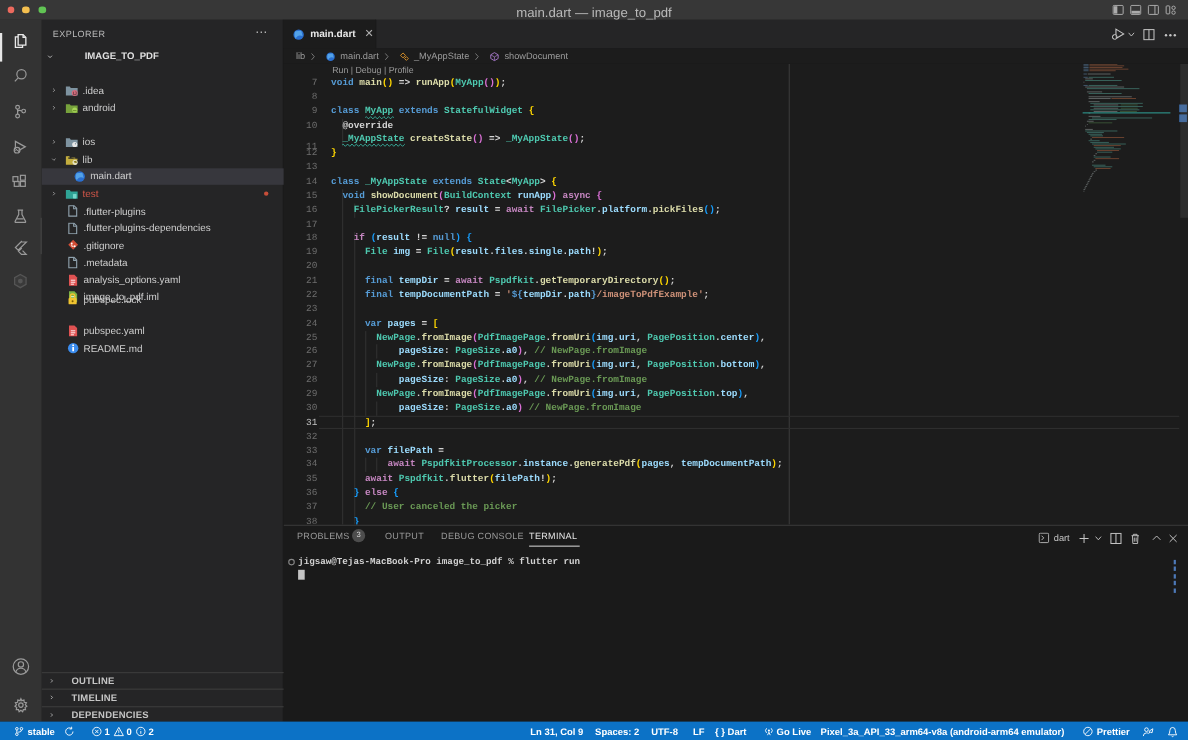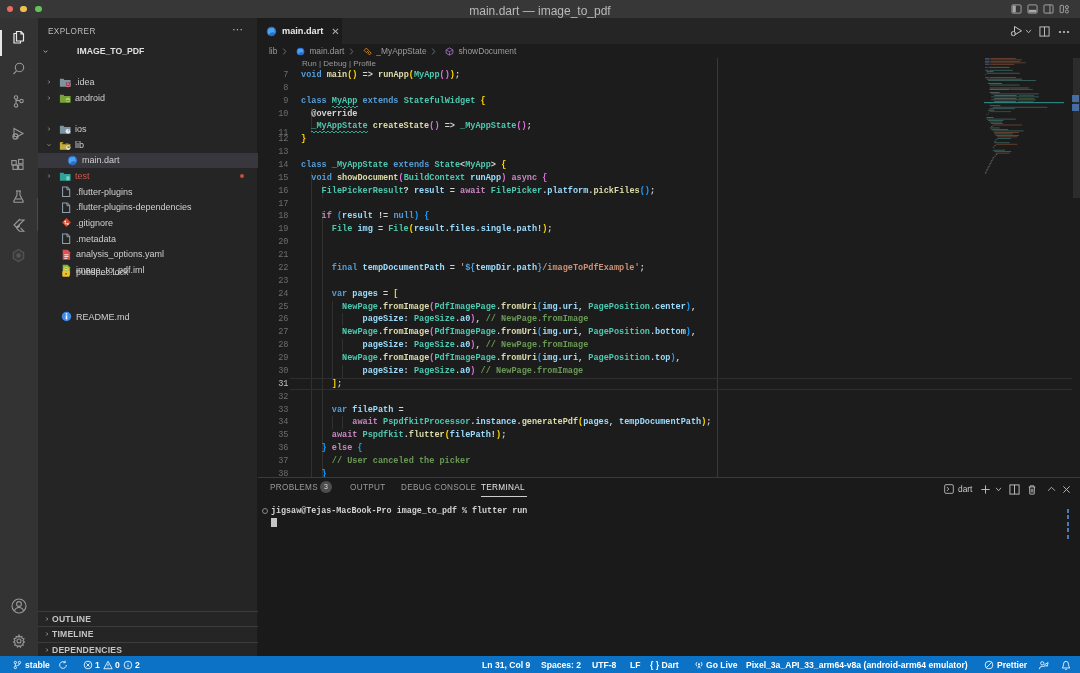--- a/index.html
+++ b/index.html
@@ -18,21 +18,21 @@
 #rootrow svg { position:absolute; left:4px; top:5px; }
 #rootrow span { position:absolute; left:15px; top:3px; font-size:8.7px; font-weight:bold; color:#e0e0e0;padding-left:24px; }
 .trow { position:absolute; left:0; width:220px; height:15.6px; display:flex; align-items:center; }
 .trow.sel { background:#37373d; }
 .tch { margin-left:7.5px; width:13px; display:flex; }
 .tico { width:15.5px; display:flex; align-items:center; }
 .tlab { font-size:9px; color:#cfcfcf; margin-left:1px; white-space:nowrap; }
 .tdot { position:absolute; right:14px; width:4.5px; height:4.5px; border-radius:50%; background:#c74e39; }
 .bsec { position:absolute; left:0; width:220px; height:15.6px; border-top:1px solid #3c3c3c; display:flex; align-items:center; }
 .bsec svg { margin-left:6px; }
-.bsec span { font-size:8.6px; font-weight:bold; color:#c5c5c5; margin-left:2px; letter-spacing:0.2px; }
+.bsec span { font-size:8.6px; font-weight:bold; color:#c5c5c5; margin-left:15px; letter-spacing:0.2px; }
 #tabsbar { position:absolute; left:258px; top:18px; width:822px; height:26px; background:#252526; }
 #tab1 { position:absolute; left:0; top:0; width:84px; height:26px; background:#1c1c1c; border-right:1px solid #1b1b1b; display:flex; align-items:center; }
 #tab1 svg { margin-left:8px; }
 #tab1 .tname { font-size:9.2px; color:#e8e8e8; margin-left:5px; font-weight:bold; }
 #tab1 .tx { margin-left:8px; color:#b0b0b0; font-size:10px; }
 .edact { position:absolute; top:7px; }
 #crumbs { position:absolute; left:258px; top:44px; width:822px; height:14px; background:#1c1c1c; display:flex; align-items:center; }
 #crumbs .ct { font-size:8.4px; color:#9d9d9d; white-space:pre; }
 #crumbs .ci { display:flex; margin:0 4.5px; }
 #editor { position:absolute; left:258px; top:58px; width:822px; height:419px; background:#1c1c1c; overflow:hidden; }
@@ -321,20 +321,29 @@
 <div class="trow" style="top:246px">
       <span class="tico" style="margin-left:23px;width:14px">
         <svg width="10" height="11.5" viewBox="0 0 12 14">
           <rect x="1.5" y="6" width="9" height="7" rx="1" fill="#f0c330"></rect>
           <path d="M3.5 6 V4 a2.5 2.5 0 0 1 5 0 V6" stroke="#f0c330" stroke-width="1.6" fill="none"></path>
           <circle cx="6" cy="9.5" r="1.1" fill="#7a5c00"></circle>
         </svg>
       </span>
       <span class="tlab">pubspec.lock</span>
     </div>
+<div class="trow" style="top:275.4px">
+      <span class="tico" style="margin-left:23px;width:14px">
+        <svg width="10" height="11.5" viewBox="0 0 12 14">
+          <path d="M2 1 L8 1 L11 4 L11 13 L2 13 Z" fill="#e05252"></path>
+          <path d="M4 7 L9 7 M4 9.2 L9 9.2 M4 11.4 L7.5 11.4" stroke="#fff" stroke-width="1"></path>
+        </svg>
+      </span>
+      <span class="tlab">pubspec.yaml</span>
+    </div>
 <div class="trow" style="top:291.0px">
       <span class="tico" style="margin-left:23px;width:14px">
         <svg width="11" height="11" viewBox="0 0 14 14">
           <circle cx="7" cy="7" r="6" fill="#3b8ced"></circle>
           <rect x="6" y="5.6" width="2" height="5" fill="#fff"></rect>
           <rect x="6" y="2.8" width="2" height="1.8" fill="#fff"></rect>
         </svg>
       </span>
       <span class="tlab">README.md</span>
     </div>
@@ -462,20 +471,21 @@
 <div class="cl" style="top:113.86px"><span class="w">  </span><span class="k">void</span><span class="w"> </span><span class="f">showDocument</span><span class="g2">(</span><span class="t">BuildContext</span><span class="w"> </span><span class="v">runApp</span><span class="g2">)</span><span class="w"> </span><span class="c">async</span><span class="w"> </span><span class="g2">{</span></div>
 <div class="ln" style="top:126.73px">16</div>
 <div class="cl" style="top:126.73px"><span class="w">    </span><span class="t">FilePickerResult</span><span class="w">?</span><span class="w"> </span><span class="v">result</span><span class="w"> = </span><span class="c">await</span><span class="w"> </span><span class="t">FilePicker</span><span class="w">.</span><span class="v">platform</span><span class="w">.</span><span class="f">pickFiles</span><span class="g3">()</span><span class="w">;</span></div>
 <div class="ln" style="top:139.60px">17</div>
 <div class="ln" style="top:152.47px">18</div>
 <div class="cl" style="top:152.47px"><span class="w">    </span><span class="c">if</span><span class="w"> </span><span class="g3">(</span><span class="v">result</span><span class="w"> != </span><span class="k">null</span><span class="g3">)</span><span class="w"> </span><span class="g3">{</span></div>
 <div class="ln" style="top:165.34px">19</div>
 <div class="cl" style="top:165.34px"><span class="w">      </span><span class="t">File</span><span class="w"> </span><span class="v">img</span><span class="w"> = </span><span class="t">File</span><span class="g1">(</span><span class="v">result</span><span class="w">.</span><span class="v">files</span><span class="w">.</span><span class="v">single</span><span class="w">.</span><span class="v">path</span><span class="w">!</span><span class="g1">)</span><span class="w">;</span></div>
 <div class="ln" style="top:178.21px">20</div>
 <div class="ln" style="top:191.08px">21</div>
+<div class="cl" style="top:191.08px"><span class="w">      </span><span class="k">final</span><span class="w"> </span><span class="v">tempDir</span><span class="w"> = </span><span class="c">await</span><span class="w"> </span><span class="t">Pspdfkit</span><span class="w">.</span><span class="f">getTemporaryDirectory</span><span class="g1">()</span><span class="w">;</span></div>
 <div class="ln" style="top:203.95px">22</div>
 <div class="cl" style="top:203.95px"><span class="w">      </span><span class="k">final</span><span class="w"> </span><span class="v">tempDocumentPath</span><span class="w"> = </span><span class="s">'</span><span class="k">${</span><span class="v">tempDir</span><span class="w">.</span><span class="v">path</span><span class="k">}</span><span class="s">/imageToPdfExample'</span><span class="w">;</span></div>
 <div class="ln" style="top:216.82px">23</div>
 <div class="ln" style="top:229.69px">24</div>
 <div class="cl" style="top:229.69px"><span class="w">      </span><span class="k">var</span><span class="w"> </span><span class="v">pages</span><span class="w"> = </span><span class="g1">[</span></div>
 <div class="ln" style="top:242.56px">25</div>
 <div class="cl" style="top:242.56px"><span class="w">        </span><span class="t">NewPage</span><span class="w">.</span><span class="f">fromImage</span><span class="g2">(</span><span class="t">PdfImagePage</span><span class="w">.</span><span class="f">fromUri</span><span class="g3">(</span><span class="v">img</span><span class="w">.</span><span class="v">uri</span><span class="w">, </span><span class="t">PagePosition</span><span class="w">.</span><span class="v">center</span><span class="g3">)</span><span class="w">,</span></div>
 <div class="ln" style="top:255.43px">26</div>
 <div class="cl" style="top:255.43px"><span class="w">            </span><span class="v">pageSize</span><span class="w">: </span><span class="t">PageSize</span><span class="w">.</span><span class="v">a0</span><span class="g2">)</span><span class="w">, </span><span class="m">// NewPage.fromImage</span></div>
 <div class="ln" style="top:268.30px">27</div>

